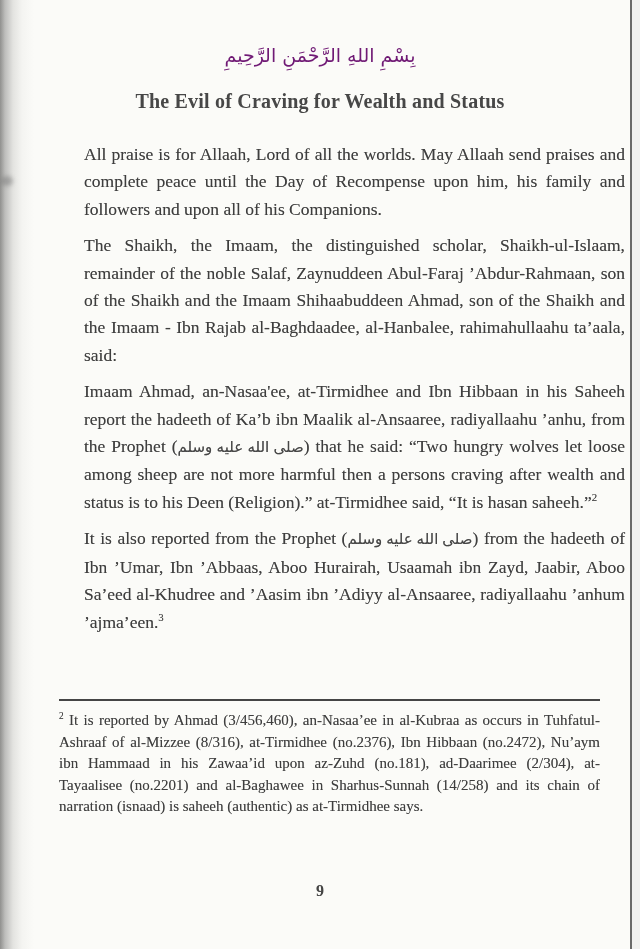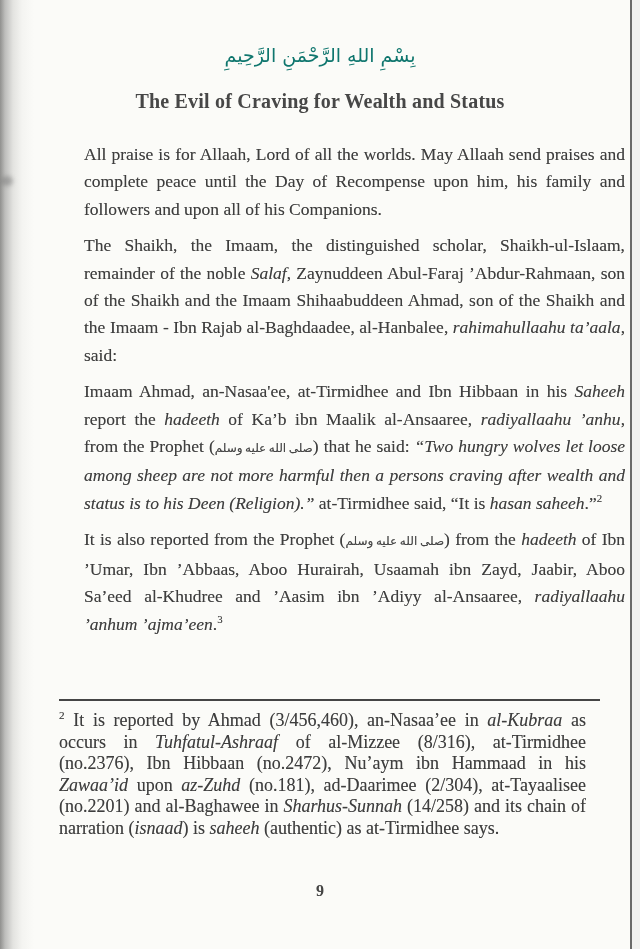--- a/index.html
+++ b/index.html
@@ -47,21 +47,21 @@
     background: #6a6a68;
     pointer-events: none;
   }
   .bismillah {
     position: absolute;
     top: 44px; left: 0;
     width: 100%;
     text-align: center;
     font-family: "DejaVu Sans", sans-serif;
     font-size: 19px;
-    color: #0f766e;
+    color: #701a75;
     letter-spacing: 0px;
   }
   .title {
     position: absolute;
     top: 90px; left: 0;
     width: 100%;
     margin: 0;
     text-align: center;
     font-size: 20px;
     font-weight: bold;
@@ -87,47 +87,47 @@
     top: 699px; left: 59px;
     width: 541px; height: 2px;
     background: #454545;
   }
   .footnotes {
     position: absolute;
     top: 710px; left: 59px;
     width: 541px;
   }
   .footnotes p {
-    margin: 0 14px 13px 0;
-    font-size: 18px;
+    margin: 0 0 13px 0;
+    font-size: 15px;
     line-height: 21.6px;
     text-align: justify;
     color: #3e3e3e;
     text-shadow: 0 0 0.4px rgba(62,62,62,0.45);
   }
   .page-number {
     position: absolute;
     top: 882px; left: 0;
     width: 100%;
     text-align: center;
     font-size: 16px;
     font-weight: bold;
     color: #444444;
   }
   
   .seg-normal { }
-  .seg-italic { font-style: italic; }
+  .seg-italic { }
   .seg-sup {
     vertical-align: super;
     font-size: 0.62em;
     line-height: 0;
   }
   .seg-saws {
     font-family: "DejaVu Sans", sans-serif;
-    font-size: 12px;
+    font-size: 15px;
     letter-spacing: -0.5px;
     word-spacing: -2px;
     color: #474747;
     white-space: nowrap;
   }
 </style>
 </head>
 <body>
 
 <div class="page">

